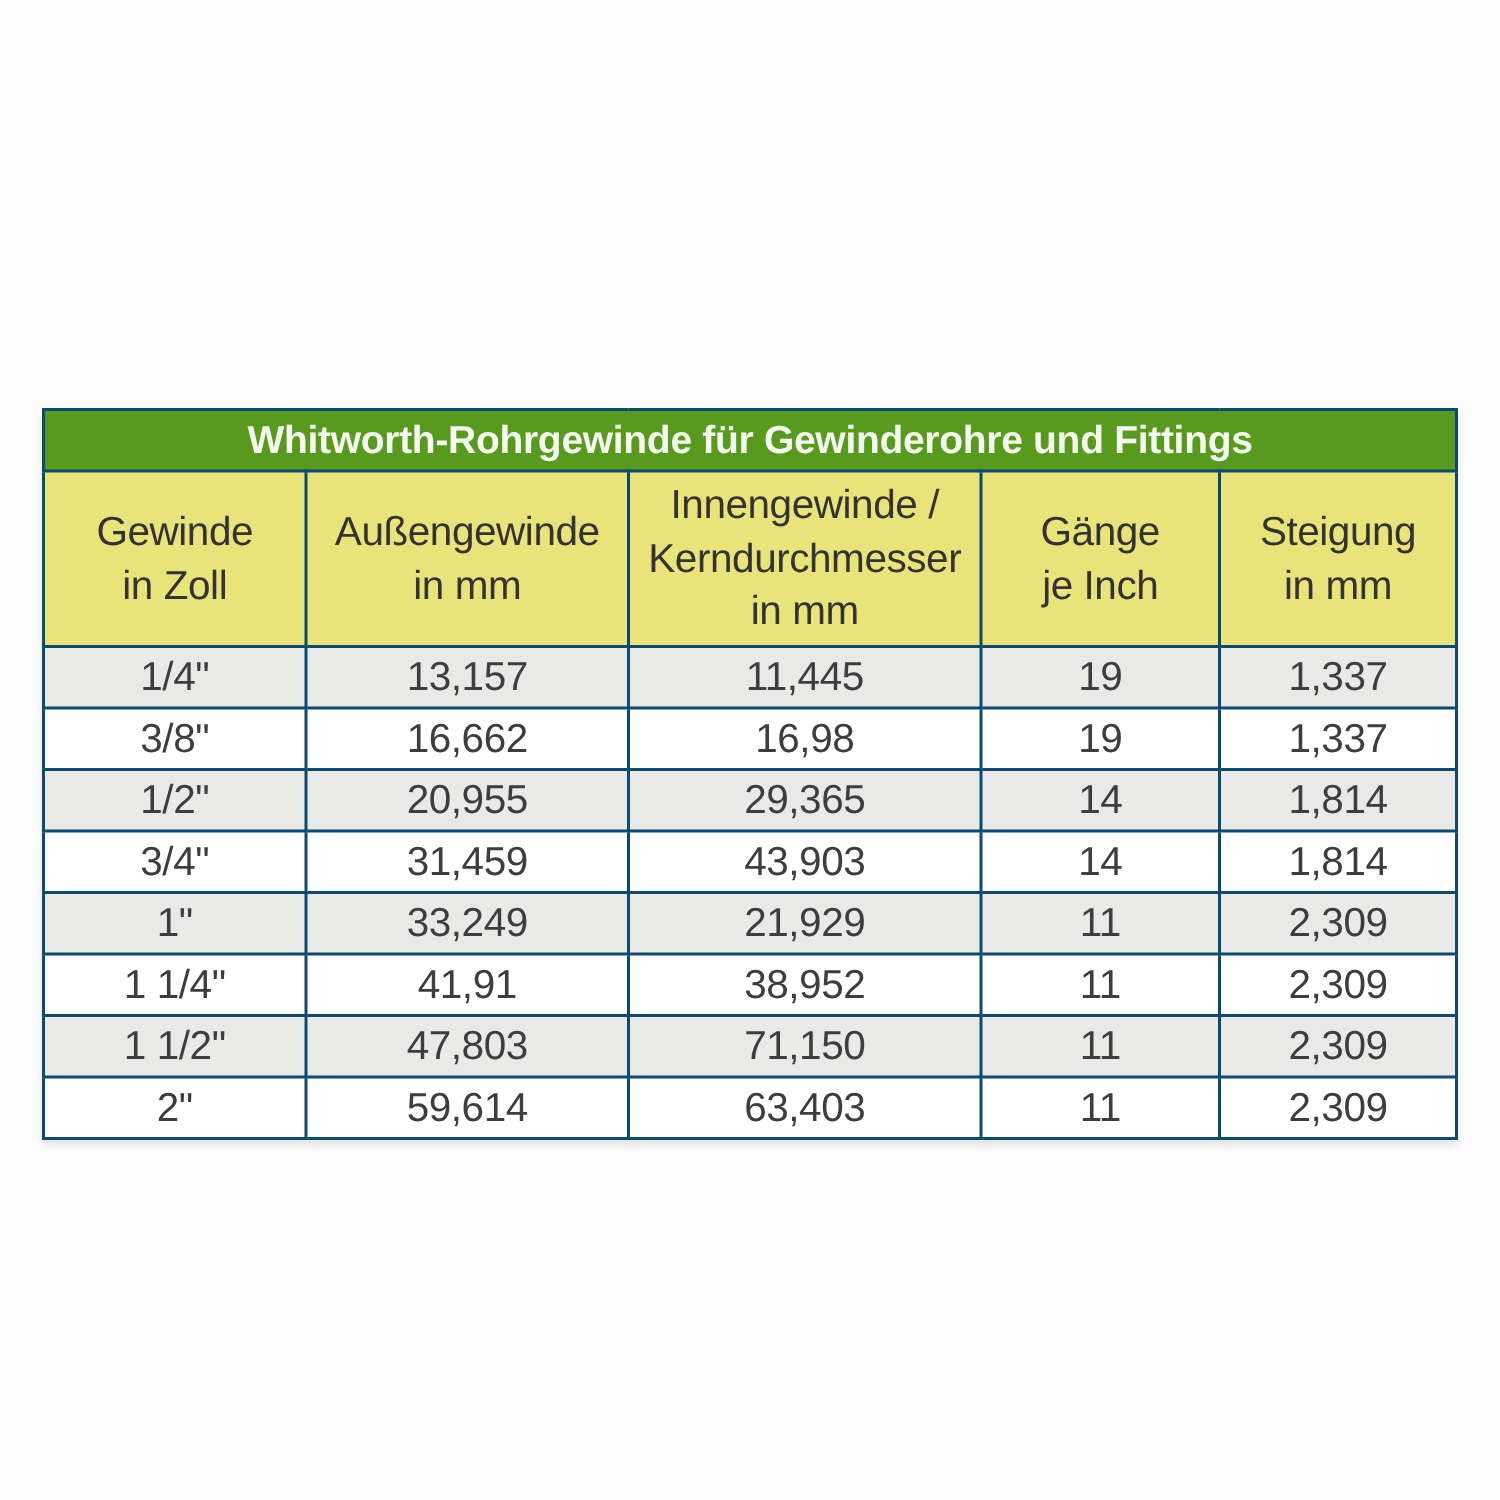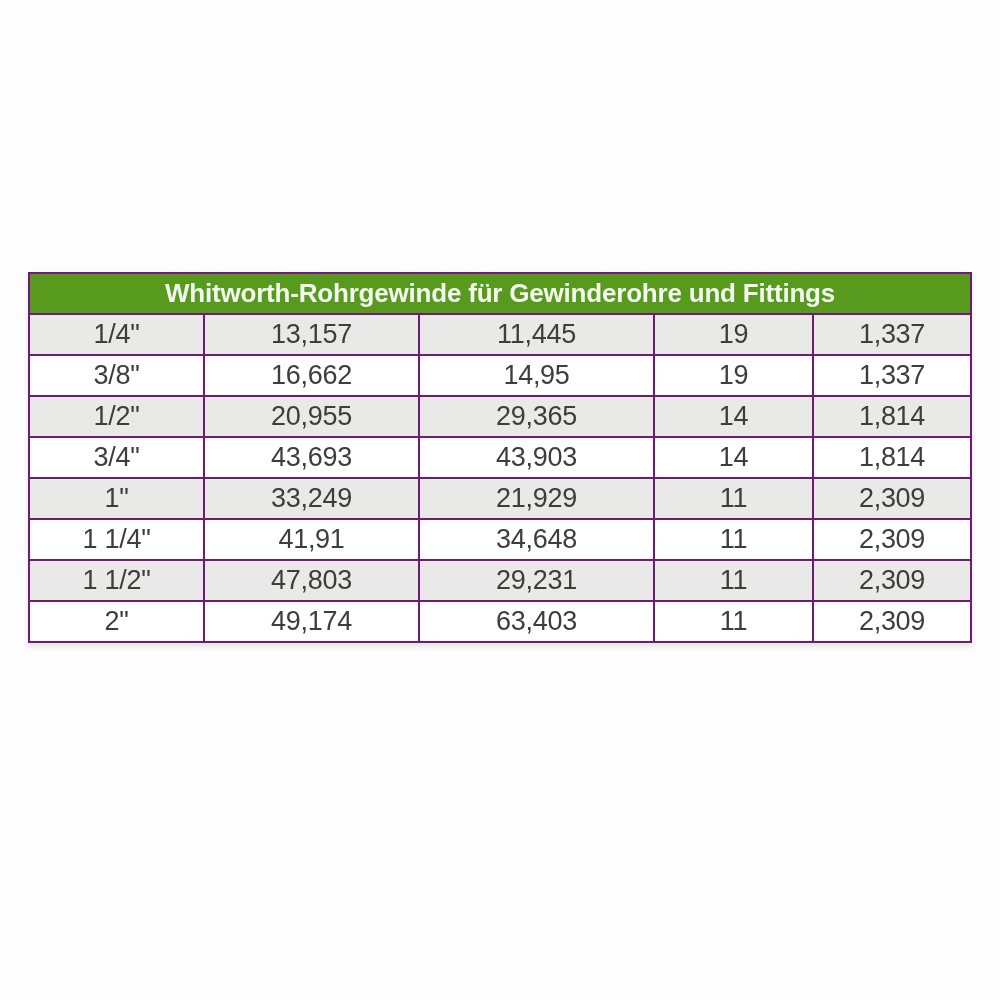--- a/index.html
+++ b/index.html
@@ -25,21 +25,21 @@
     top: 272px;
     width: 942px;
     border-collapse: collapse;
     table-layout: fixed;
     box-shadow: 0 4px 5px rgba(0,0,0,0.10);
     letter-spacing: -0.3px;
   }
 
   .thread-table th,
   .thread-table td {
-    border: 2px solid #701a75;
+    border: 2px solid #0c4a6e;
     text-align: center;
     vertical-align: middle;
   }
 
   .title-cell {
     background: #579a1e;
     color: #f4faef;
     font-size: 26px;
     font-weight: bold;
     height: 41px;
@@ -76,73 +76,86 @@
       <col style="width:175px">
       <col style="width:215px">
       <col style="width:235px">
       <col style="width:159px">
       <col style="width:158px">
     </colgroup>
     <thead>
       <tr>
         <th class="title-cell" colspan="5">Whitworth-Rohrgewinde für Gewinderohre und Fittings</th>
       </tr>
+      <tr>
+        <th class="col-head">Gewinde
+in Zoll</th>
+        <th class="col-head">Außengewinde
+in mm</th>
+        <th class="col-head">Innengewinde /
+Kerndurchmesser
+in mm</th>
+        <th class="col-head">Gänge
+je Inch</th>
+        <th class="col-head">Steigung
+in mm</th>
+      </tr>
     </thead>
     <tbody>
       <tr class="data-row alt">
         <td>1/4"</td>
         <td>13,157</td>
         <td>11,445</td>
         <td>19</td>
         <td>1,337</td>
       </tr>
       <tr class="data-row">
         <td>3/8"</td>
         <td>16,662</td>
-        <td>14,95</td>
+        <td>16,98</td>
         <td>19</td>
         <td>1,337</td>
       </tr>
       <tr class="data-row alt">
         <td>1/2"</td>
         <td>20,955</td>
         <td>29,365</td>
         <td>14</td>
         <td>1,814</td>
       </tr>
       <tr class="data-row">
         <td>3/4"</td>
-        <td>43,693</td>
+        <td>31,459</td>
         <td>43,903</td>
         <td>14</td>
         <td>1,814</td>
       </tr>
       <tr class="data-row alt">
         <td>1"</td>
         <td>33,249</td>
         <td>21,929</td>
         <td>11</td>
         <td>2,309</td>
       </tr>
       <tr class="data-row">
         <td>1 1/4"</td>
         <td>41,91</td>
-        <td>34,648</td>
+        <td>38,952</td>
         <td>11</td>
         <td>2,309</td>
       </tr>
       <tr class="data-row alt">
         <td>1 1/2"</td>
         <td>47,803</td>
-        <td>29,231</td>
+        <td>71,150</td>
         <td>11</td>
         <td>2,309</td>
       </tr>
       <tr class="data-row">
         <td>2"</td>
-        <td>49,174</td>
+        <td>59,614</td>
         <td>63,403</td>
         <td>11</td>
         <td>2,309</td>
       </tr>
     </tbody>
   </table>
 </div>
 
 </body></html>

